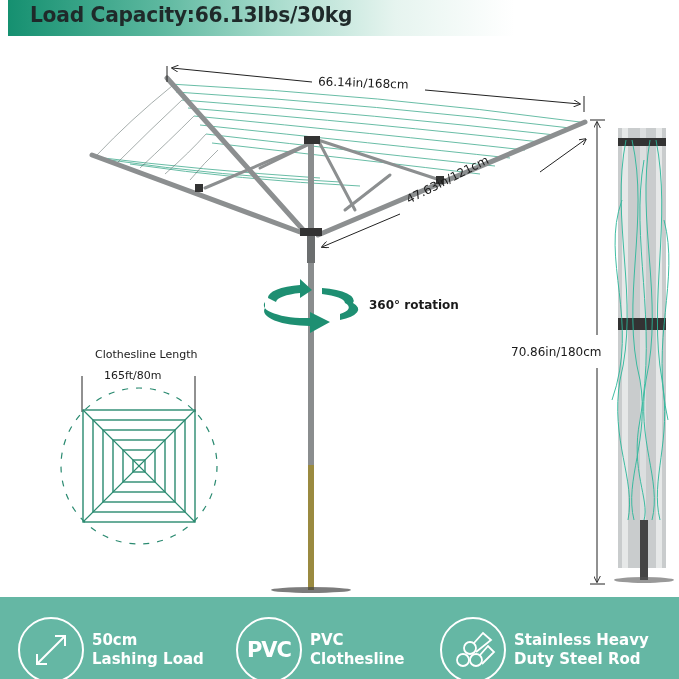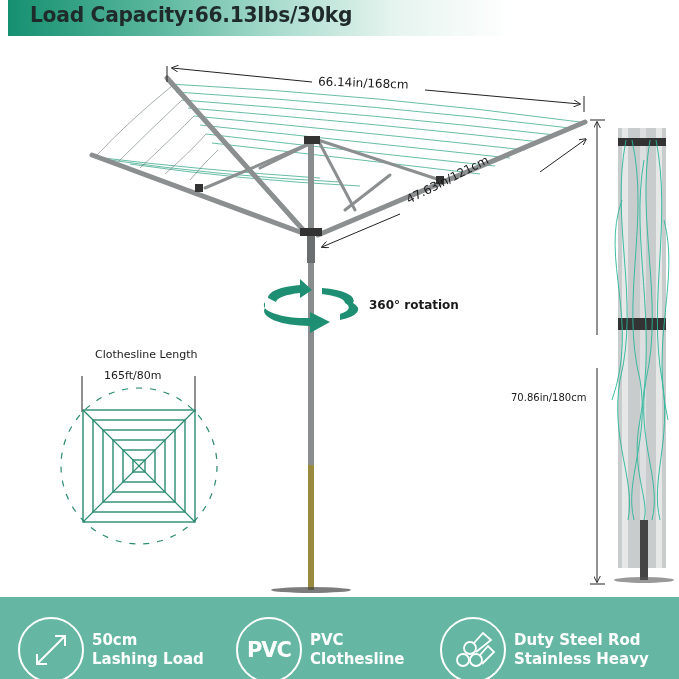--- a/index.html
+++ b/index.html
@@ -18,21 +18,21 @@
       transform: scaleX(0.92); transform-origin: left center;
     }
 
     .illus { position: absolute; left: 0; top: 36px; width: 679px; height: 560px; }
 
     .label {
       position: absolute; font-family: "DejaVu Sans", sans-serif; color: #1a1a1a; white-space: nowrap;
     }
     .dim-top { left: 318px; top: 76px; font-size: 12px; transform: rotate(2deg); }
     .dim-arm { left: 404px; top: 188px; font-size: 12px; transform: rotate(-27deg); transform-origin: left top; }
-    .dim-height { left: 511px; top: 345px; font-size: 10px; margin-top: 47px; }
+    .dim-height { left: 511px; top: 345px; font-size: 12px; }
     .rotation-text { left: 369px; top: 298px; font-size: 12px; font-weight: bold; }
     .cl-title { left: 79px; top: 348px; font-size: 11px; margin-left: 16px; }
     .cl-length { left: 84px; top: 369px; font-size: 11px; }
 
     .banner {
       position: absolute; left: 0; top: 597px; width: 679px; height: 82px;
       background: #65b7a4;
     }
     .feat { position: absolute; top: 12px; height: 82px; display: flex; align-items: center; }
     .feat-circle {
@@ -192,17 +192,17 @@
     <div class="feat-circle">
       <svg width="46" height="46" viewBox="0 0 46 46" fill="none" stroke="#fff" stroke-width="1.8">
         <circle cx="13" cy="33" r="6"></circle>
         <circle cx="26" cy="33" r="6"></circle>
         <circle cx="20" cy="21" r="6"></circle>
         <path d="M24 16 L33 6 L41 13 L26 25"></path>
         <path d="M30 28 L38 19 L44 25 L32 37"></path>
       </svg>
     </div>
     <div class="feat-text">
+      <span>Stainless Heavy</span>
       <span>Duty Steel Rod</span>
-      <span>Stainless Heavy</span>
     </div>
   </div>
 </div>
 
 </body></html>

